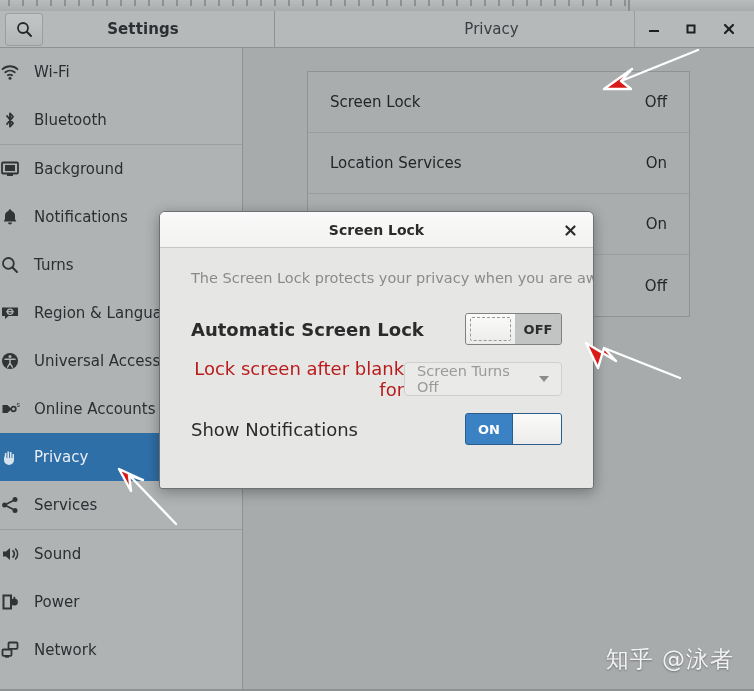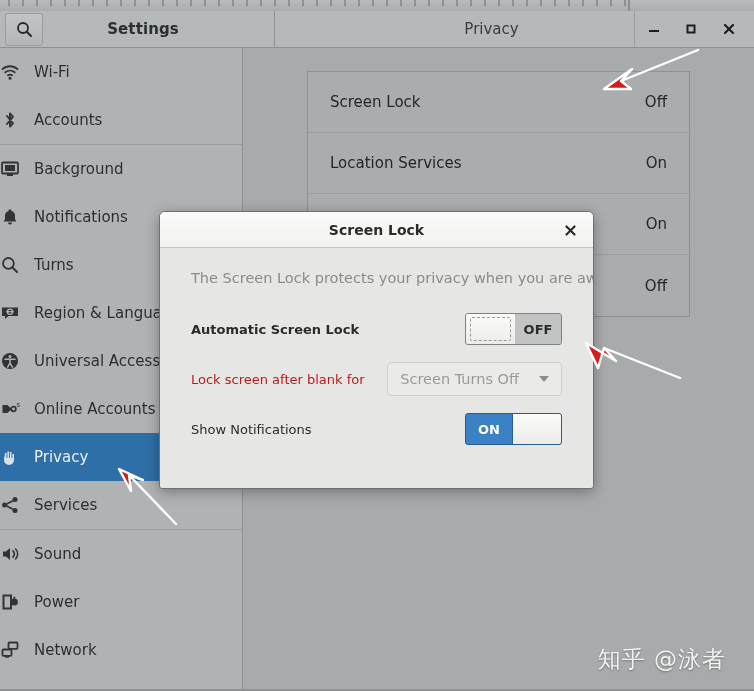--- a/index.html
+++ b/index.html
@@ -179,21 +179,21 @@
   .dlg-desc {
     padding-top: 22px;
     font-size: 14.5px; color: #8b8b89;
     white-space: nowrap;
   }
   .dlg-row {
     height: 50px;
     display: flex; align-items: center; justify-content: space-between;
   }
   .dlg-row.r1 { margin-top: 18px; }
-  .dlg-row .rlabel { font-size: 13px; color: #2b2b2b; text-align: right; }
+  .dlg-row .rlabel { font-size: 18px; color: #2b2b2b; text-align: right; }
   .dlg-row .rlabel.bold { font-weight: bold; }
   .dlg-row .rlabel.dim { color: #b91c1c; }
 
   
   .toggle {
     position: relative;
     width: 97px; height: 32px;
     border: 1px solid #7e8283;
     border-radius: 3px;
     display: flex; align-items: stretch;
@@ -245,21 +245,21 @@
     border-left: 5px solid transparent;
     border-right: 5px solid transparent;
     border-top: 6px solid #8c8c8a;
   }
 
   
   .arrow { position: absolute; pointer-events: none; }
 
   
   .watermark {
-    position: absolute; right: 28px; bottom: 16px;
+    position: absolute; right: 20px; bottom: 16px;
     font-size: 23px;
     color: #f2f2f2;
     text-shadow: 0 1px 2px rgba(0,0,0,.35);
     letter-spacing: 1px;
     font-family: "DejaVu Sans", "Liberation Sans", sans-serif;
   }
   .bottom-edge {
     position: absolute; left: 0; bottom: 0; width: 754px; height: 2px;
     background: #8e9293;
   }
@@ -322,21 +322,21 @@
         </span>
         <span class="lbl">Wi-Fi</span>
       </div>
 
       <div class="side-item">
         <span class="ico">
           <svg width="20" height="20" viewBox="0 0 20 20">
             <path d="M7 6 L13 13.4 L10 16.5 L10 3.5 L13 6.6 L7 14" fill="none" stroke="#303435" stroke-width="1.9" stroke-linejoin="round" stroke-linecap="round"></path>
           </svg>
         </span>
-        <span class="lbl">Accounts</span>
+        <span class="lbl">Bluetooth</span>
       </div>
 
       <div class="side-group-sep"></div>
 
       <div class="side-item">
         <span class="ico">
           <svg width="20" height="20" viewBox="0 0 20 20">
             <rect x="2" y="3.5" width="16" height="11" rx="1" fill="none" stroke="#303435" stroke-width="1.8"></rect>
             <rect x="5" y="6" width="10" height="6" fill="#303435"></rect>
             <rect x="7" y="15" width="6" height="2" fill="#303435"></rect>

